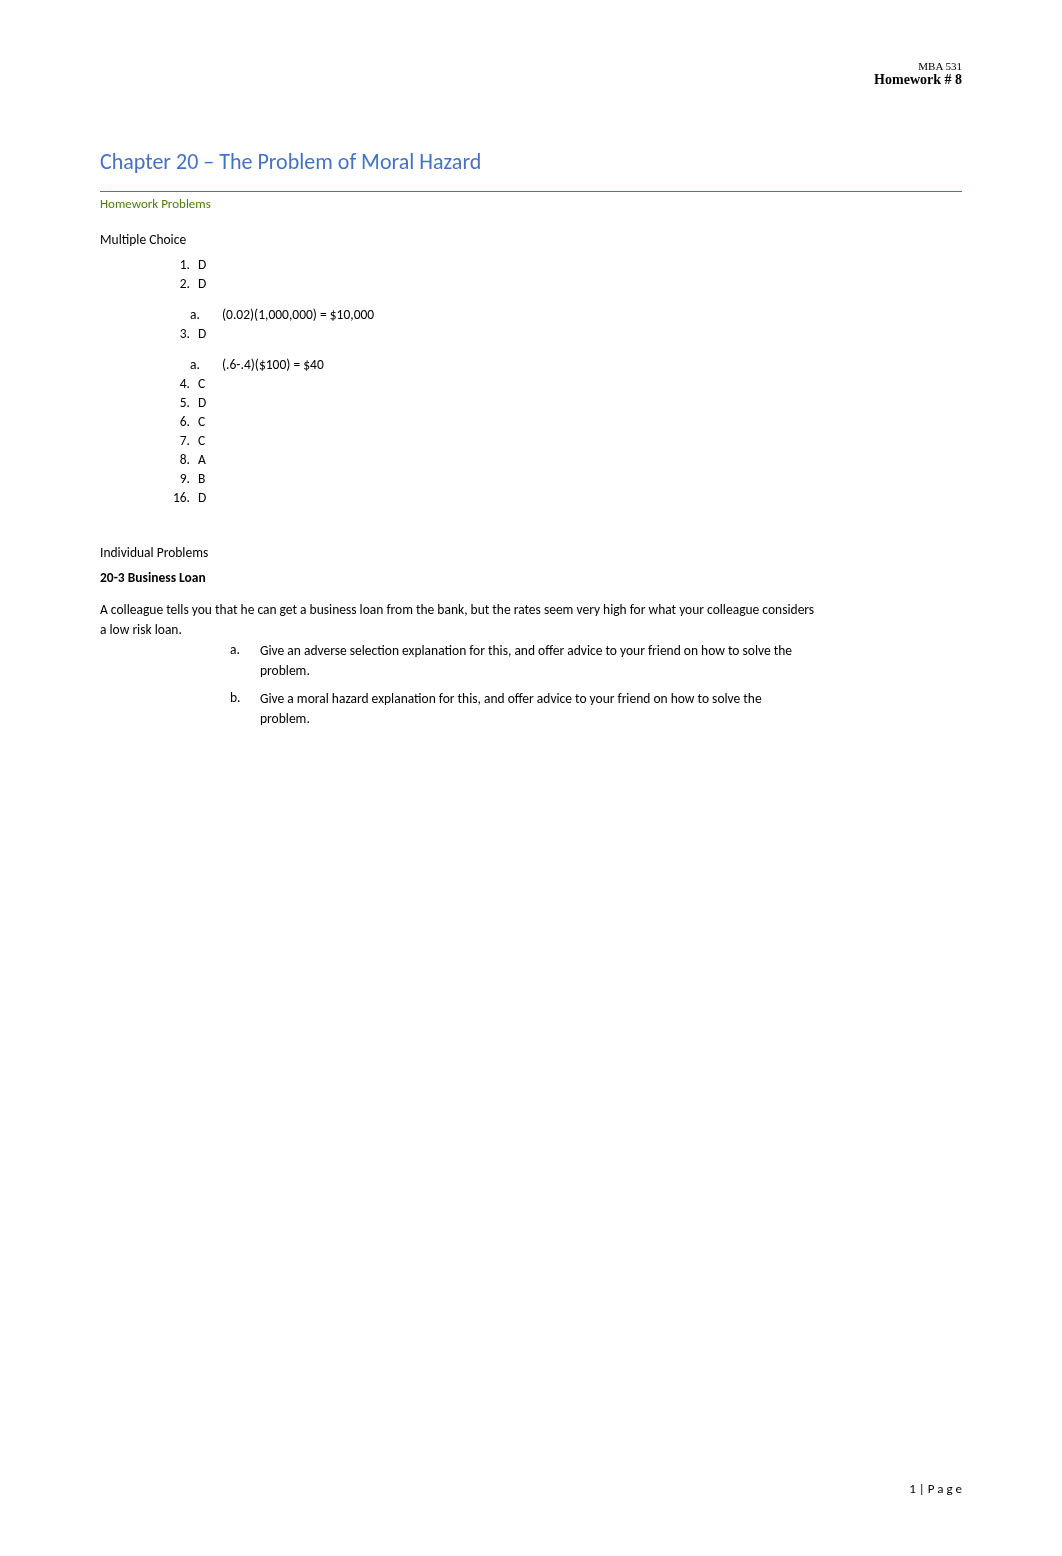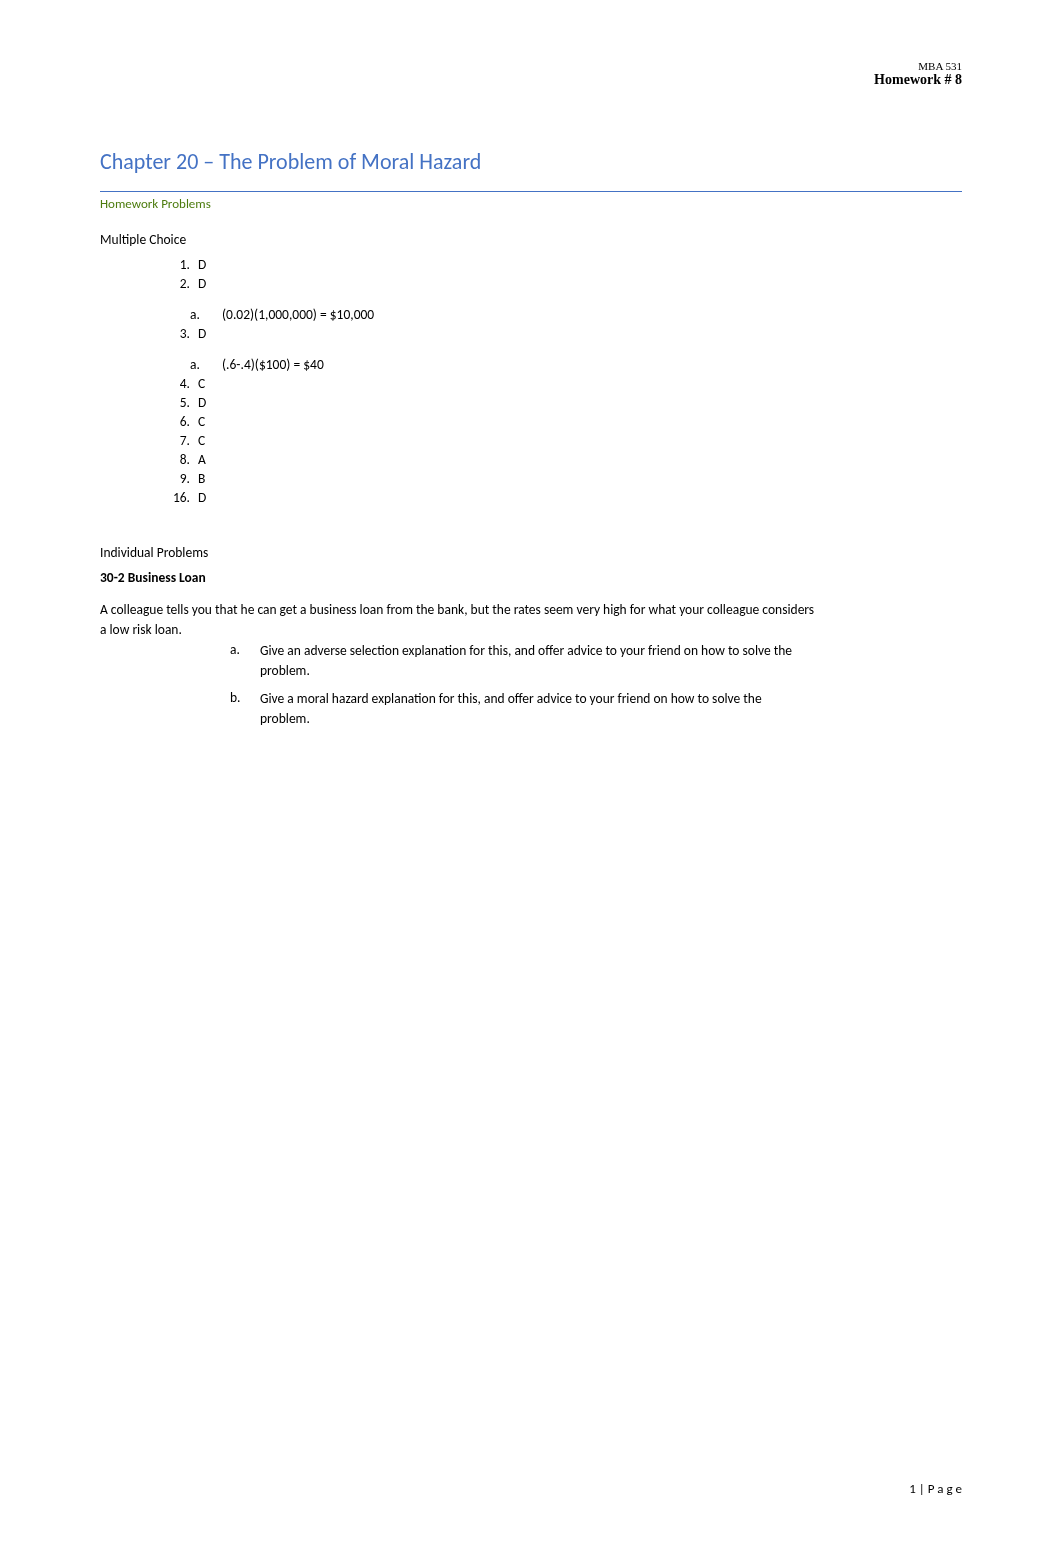--- a/index.html
+++ b/index.html
@@ -242,21 +242,21 @@
     </ul>
   </div>
 
   <div class="spacer-block"></div>
 
   <div>
     <div class="individual-problems-label">Individual Problems</div>
 
     <div>
       <div class="problem-title">
-        <span>30-2 Business Loan</span>
+        <span>20-3 Business Loan</span>
       </div>
       <div class="problem-description">A colleague tells you that he can get a business loan from the bank, but the rates seem very high for what your colleague considers a low risk loan.</div>
 
       <ul class="alpha-list">
         <li>
           <span class="alpha-label">a.</span>
           <span class="alpha-text">Give an adverse selection explanation for this, and offer advice to your friend on how to solve the problem.</span>
         </li>
         <li>
           <span class="alpha-label">b.</span>

